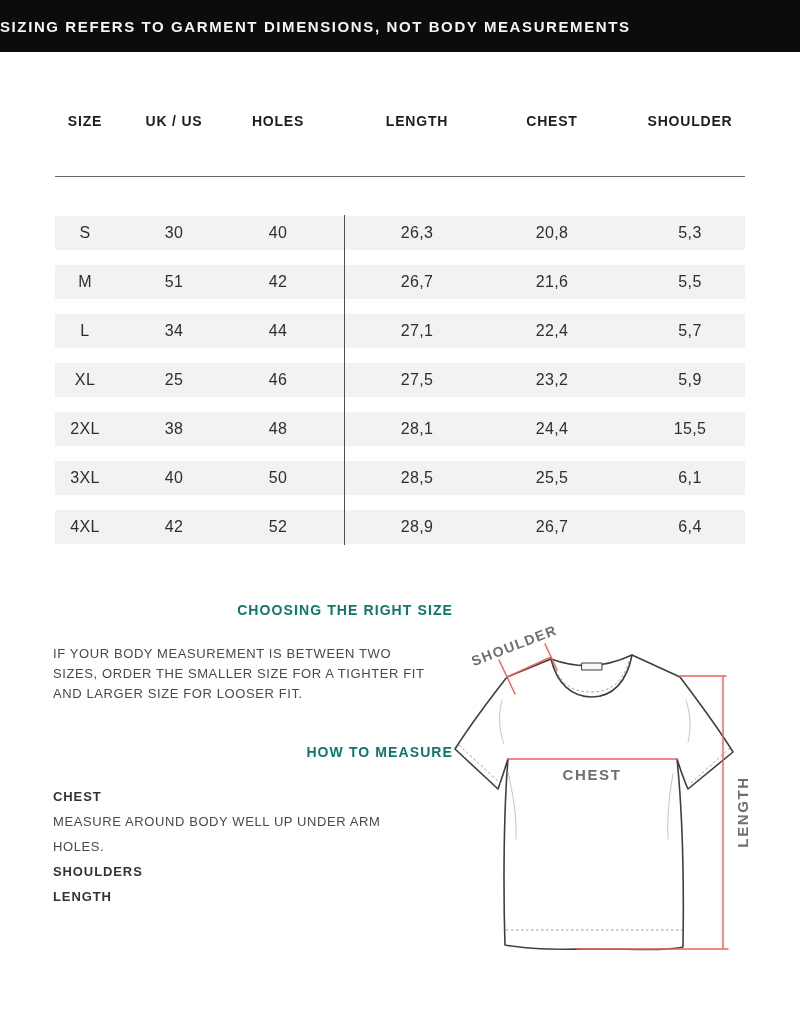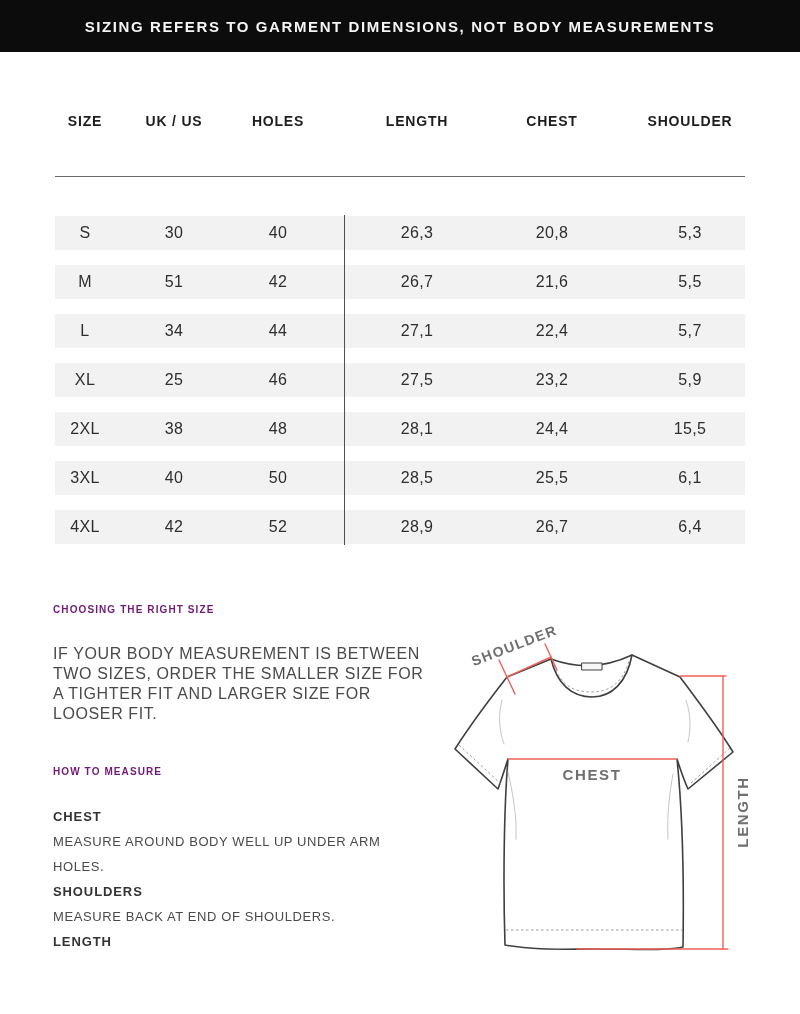--- a/index.html
+++ b/index.html
@@ -13,21 +13,20 @@
   }
 
   
   .banner {
     position: absolute;
     left: 0; top: 0;
     width: 800px; height: 52px;
     background: #0c0c0c;
     display: flex;
     align-items: center;
-    justify-content: center;
   }
   .banner span {
     color: #f5f5f5;
     font-size: 15px;
     font-weight: bold;
     letter-spacing: 1.6px;
   }
 
   
   .size-table {
@@ -88,30 +87,31 @@
   }
 
   
   .guide {
     position: absolute;
     left: 53px; top: 602px;
     width: 400px;
     color: #454545;
   }
   .guide h3 {
-    font-size: 10px;
+    font-size: 14px;
     font-weight: bold;
     letter-spacing: 1.1px;
-    color: #701a75;
+    color: #0f766e;
     line-height: 16px;
+    text-align: right;
   }
   .guide .intro {
     margin-top: 26px;
     width: 378px;
-    font-size: 16px;
+    font-size: 13px;
     letter-spacing: 0.6px;
     line-height: 20px;
     color: #4a4a4a;
   }
   .guide .how-title { margin-top: 40px; }
   .measures {
     margin-top: 24px;
     width: 358px;
     font-size: 13px;
     letter-spacing: 0.6px;
@@ -217,21 +217,20 @@
 </section>
 
 <section class="guide">
   <h3>CHOOSING THE RIGHT SIZE</h3>
   <p class="intro">IF YOUR BODY MEASUREMENT IS BETWEEN TWO SIZES, ORDER THE SMALLER SIZE FOR A TIGHTER FIT AND LARGER SIZE FOR LOOSER FIT.</p>
   <h3 class="how-title">HOW TO MEASURE</h3>
   <div class="measures">
     <span class="term">CHEST</span>
     <span class="desc">MEASURE AROUND BODY WELL UP UNDER ARM HOLES.</span>
     <span class="term">SHOULDERS</span>
-    <span class="desc">MEASURE BACK AT END OF SHOULDERS.</span>
     <span class="term">LENGTH</span>
   </div>
 </section>
 
 <svg class="diagram" viewBox="0 0 360 365" xmlns="http://www.w3.org/2000/svg">
 
   <g fill="none" stroke-width="1.6" stroke-linecap="round" stroke-linejoin="round" stroke="#3f3f3f">
     <path d="M111,47 L67,65
              C 49,88 31,112 15,137
              L 58,177

